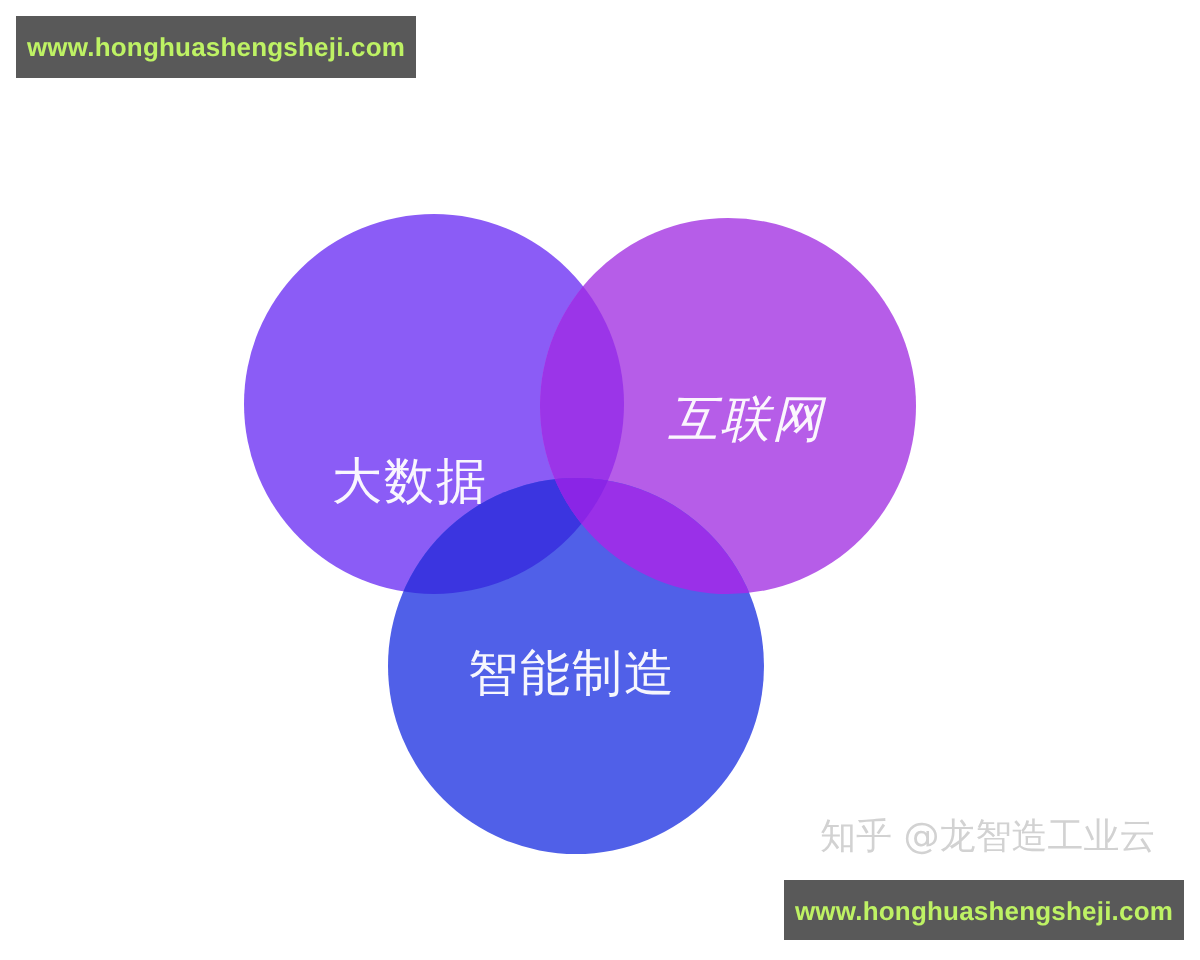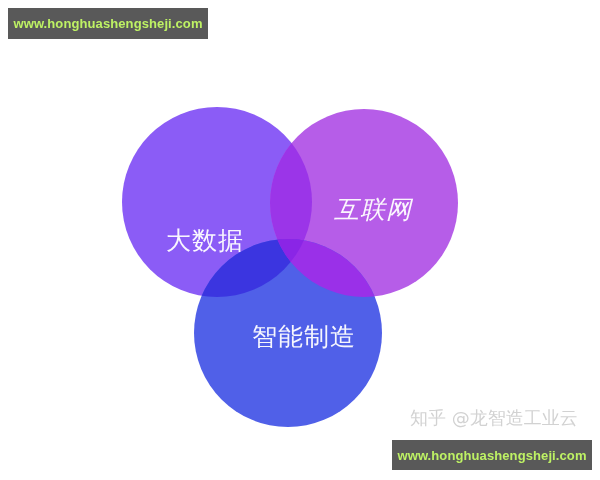--- a/index.html
+++ b/index.html
@@ -14,21 +14,21 @@
   }
   #banner-top { left: 8px; top: 8px; width: 200px; height: 31px; }
   #banner-bottom { left: 392px; top: 440px; width: 200px; height: 30px; }
   svg.venn { position: absolute; left: 0; top: 0; }
   .label {
     position: absolute; color: #ffffff; font-family: "DejaVu Sans", sans-serif;
     font-size: 25px; letter-spacing: 1px; white-space: nowrap; opacity: 0.95;
   }
   #label-left { left: 166px; top: 193px; margin-top: 31px; }
   #label-right { left: 334px; top: 193px; font-style: italic; }
-  #label-bottom { left: 252px; top: 320px; }
+  #label-bottom { left: 234px; top: 320px; }
   .watermark {
     position: absolute; left: 410px; top: 406px; color: #d2d2d2;
     font-family: "DejaVu Sans", sans-serif; font-size: 18px; white-space: nowrap;
   }
 </style>
 </head>
 <body>
 
 <div id="banner-top" class="banner">www.honghuashengsheji.com</div>
 

